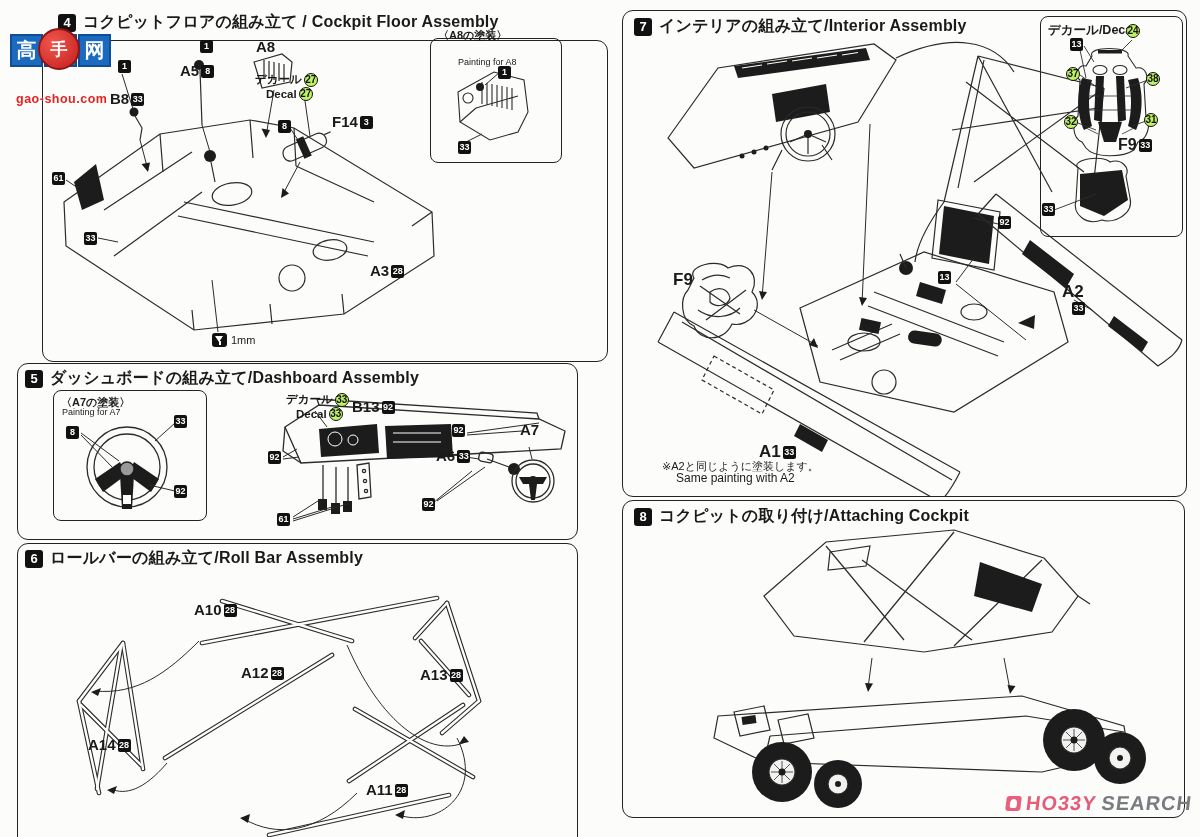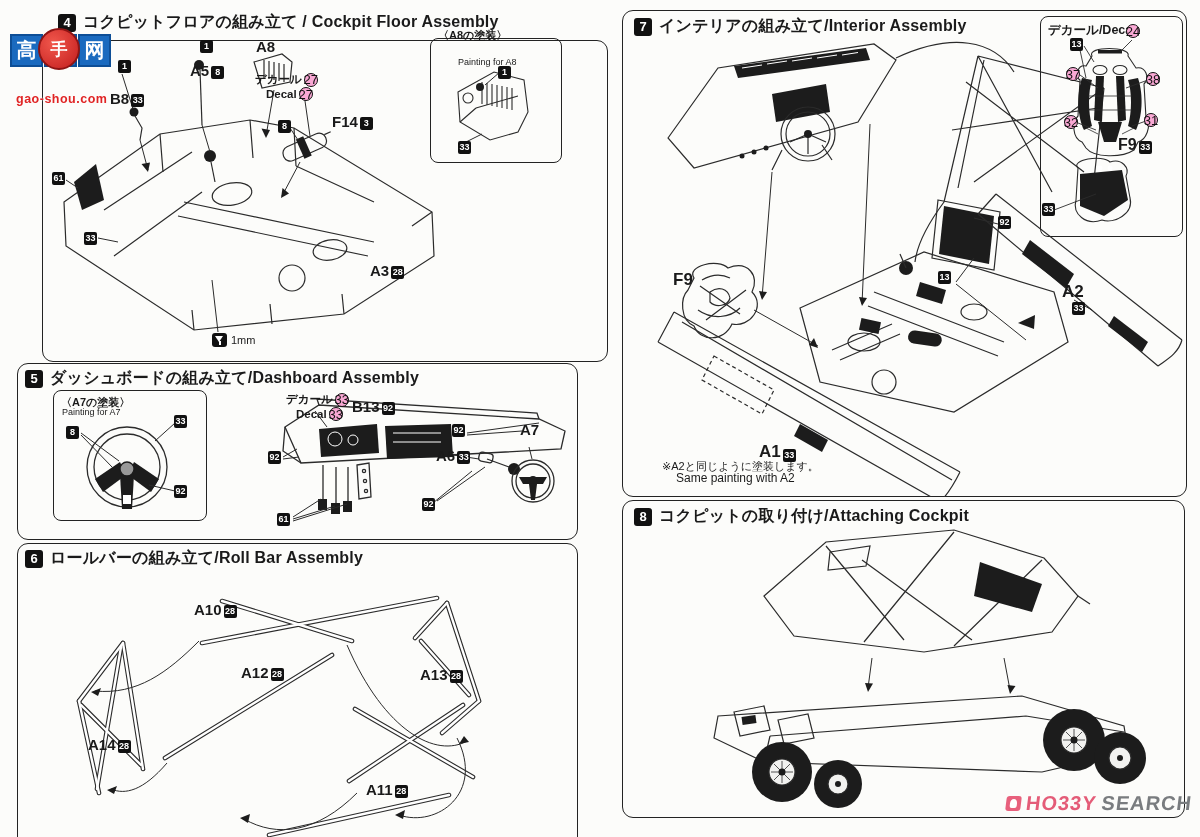--- a/index.html
+++ b/index.html
@@ -5,31 +5,31 @@
   html,body{margin:0;padding:0;background:#e8e8e8}
   #page{position:relative;width:1200px;height:837px;background:#fcfcfa;overflow:hidden;
         font-family:"Liberation Sans","DejaVu Sans",sans-serif;color:#1a1a1a}
   .box,.pbox{position:absolute;box-sizing:border-box;background:transparent}
   .box{border:1.7px solid #232323;border-radius:11px}
   .pbox{border:1.5px solid #232323;border-radius:8px}
   .shead{position:absolute;display:flex;align-items:center;gap:7px;white-space:nowrap;z-index:5}
   .snum{width:18px;height:18px;background:#111;color:#fff;border-radius:3px;display:flex;
         align-items:center;justify-content:center;font-weight:bold;font-size:13px;flex:0 0 auto}
   .stitle{font-weight:bold;font-size:16px;letter-spacing:.2px}
-  .lbl{position:absolute;display:flex;align-items:flex-end;gap:2px;font-weight:bold;
+  .lbl{position:absolute;display:flex;align-items:center;gap:2px;font-weight:bold;
        font-size:15px;white-space:nowrap;z-index:4}
   .lbl.big{font-size:17px}
   .badge{display:inline-flex;align-items:center;justify-content:center;min-width:13px;height:13px;
          padding:0 1px;background:#111;color:#fff;font-weight:bold;font-size:9px;border-radius:2px;
          line-height:1;box-sizing:border-box}
   .lbl .badge{margin-top:1px}
   .badge.abs{position:absolute;z-index:4}
   .circ{display:inline-flex;align-items:center;justify-content:center;width:14px;height:14px;
-        box-sizing:border-box;border:1.4px solid #111;border-radius:50%;background:#f9a8d4;color:#111;
-        font-weight:normal;font-size:13px;line-height:1}
+        box-sizing:border-box;border:1.4px solid #111;border-radius:50%;background:#bef264;color:#111;
+        font-weight:bold;font-size:10px;line-height:1}
   .circ.abs{position:absolute;z-index:4}
   .declbl{position:absolute;display:flex;gap:2px;align-items:center;font-weight:bold;
           font-size:11.5px;white-space:nowrap;z-index:4}
   .pbt-jp{position:absolute;font-weight:bold;font-size:11px;white-space:nowrap;z-index:4}
   .pbt-en{position:absolute;font-size:9px;white-space:nowrap;z-index:4}
   .note{position:absolute;font-weight:normal;font-size:11px;white-space:nowrap;z-index:4}
   .drill{position:absolute;width:15px;height:14px;background:#111;border-radius:3px;z-index:4}
   .drill::before{content:"";position:absolute;left:3px;top:3px;border-left:4.5px solid transparent;
                  border-right:4.5px solid transparent;border-top:6px solid #fff}
   .drill::after{content:"";position:absolute;left:6.5px;top:8px;width:2px;height:4px;background:#fff}
@@ -329,21 +329,21 @@
       </g>
     </g>
   </svg>
 
   <span class="badge abs" style="left:118px;top:60px">1</span>
   <div class="lbl" style="left:110px;top:90px">
     <span>B8</span>
       <span class="badge">33</span>
   </div>
   <span class="badge abs" style="left:200px;top:40px">1</span>
-  <div class="lbl" style="left:190px;top:62px">
+  <div class="lbl" style="left:180px;top:62px">
     <span>A5</span>
       <span class="badge">8</span>
   </div>
   <div class="lbl" style="left:256px;top:38px">
     <span>A8</span>
   </div>
   <div class="declbl" style="left:255px;top:72px">
     <span>デカール</span>
       <span class="circ">27</span>
   </div>

